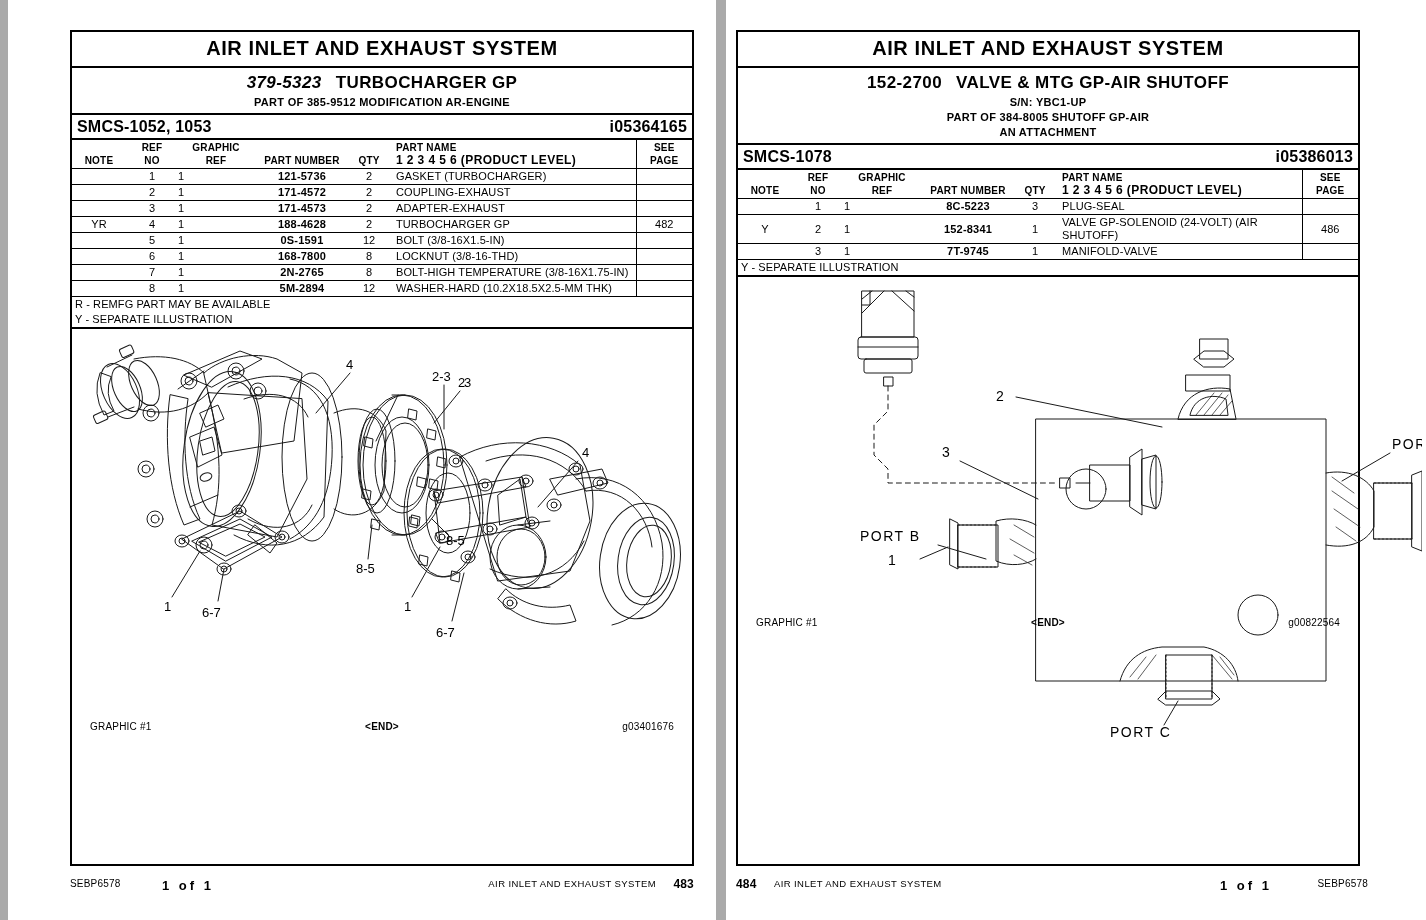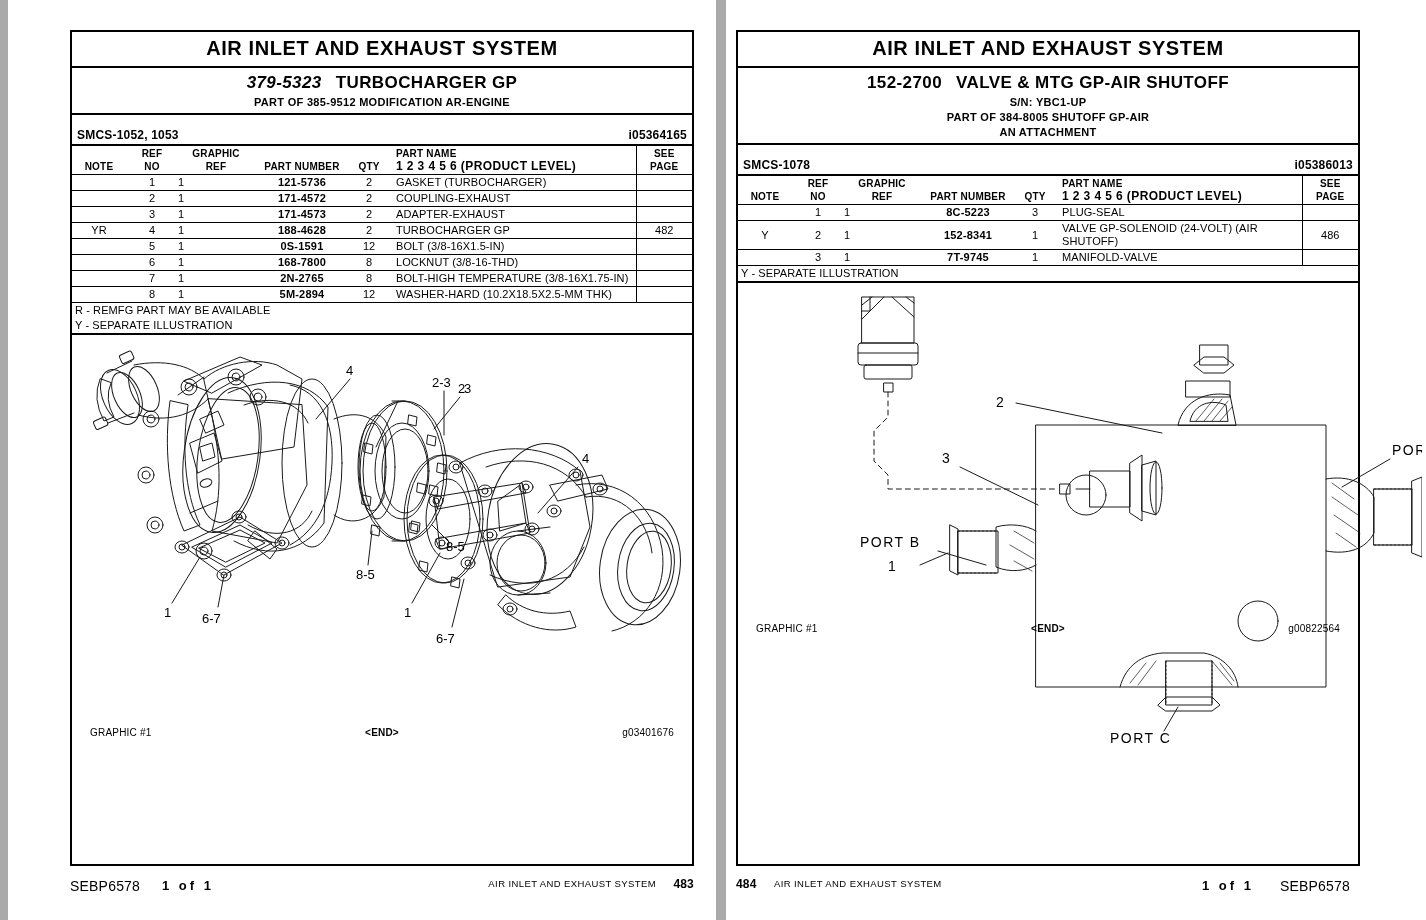--- a/index.html
+++ b/index.html
@@ -57,26 +57,25 @@
     font-size: 11px;
     font-weight: bold;
     letter-spacing: .3px;
     margin-top: 3px;
   }
 
   .smcs-row {
     display: flex;
     justify-content: space-between;
     align-items: flex-end;
-    font-size: 12px;
+    font-size: 16px;
     font-weight: bold;
     padding: 3px 5px 2px;
     border-bottom: 2px solid #000;
     letter-spacing: .2px;
-    margin-top: 10px;
   }
 
   
   table.parts {
     width: 100%;
     border-collapse: collapse;
     font-size: 11px;
     table-layout: fixed;
   }
   table.parts th, table.parts td {
@@ -134,23 +133,23 @@
 
   
   .footer {
     position: absolute;
     left: 0; right: 0; bottom: 26px;
     height: 16px;
     font-size: 10px;
     letter-spacing: .2px;
   }
   .page-left .footer  { left: 62px; right: 22px; }
-  .page-right .footer { left: 10px; right: 76px; }
+  .page-right .footer { left: 10px; right: 58px; }
   .f-abs { position: absolute; top: 0; white-space: nowrap; }
-  .f-book { font-size: 14px; }
+  .f-book { font-size: 10px; }
   .f-pageno { font-weight: bold; font-size: 12px; }
   .f-ofnum { font-weight: bold; font-size: 13px; letter-spacing: 3px; }
   .f-sys { font-size: 9.5px; letter-spacing: .4px; }
 </style>
 </head>
 <body>
 
 <div class="spread">
 
   <div class="page page-left">

